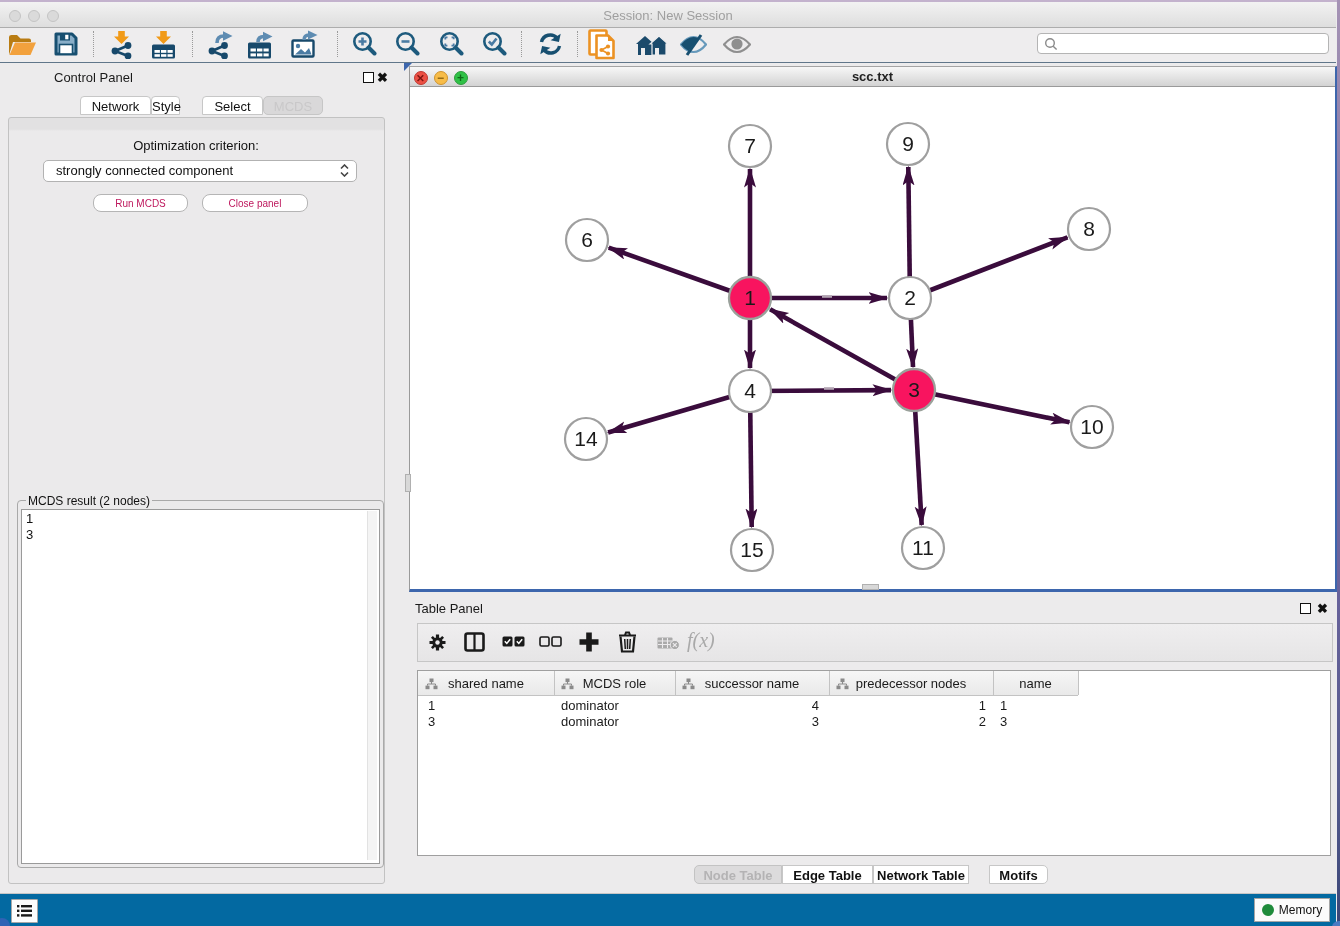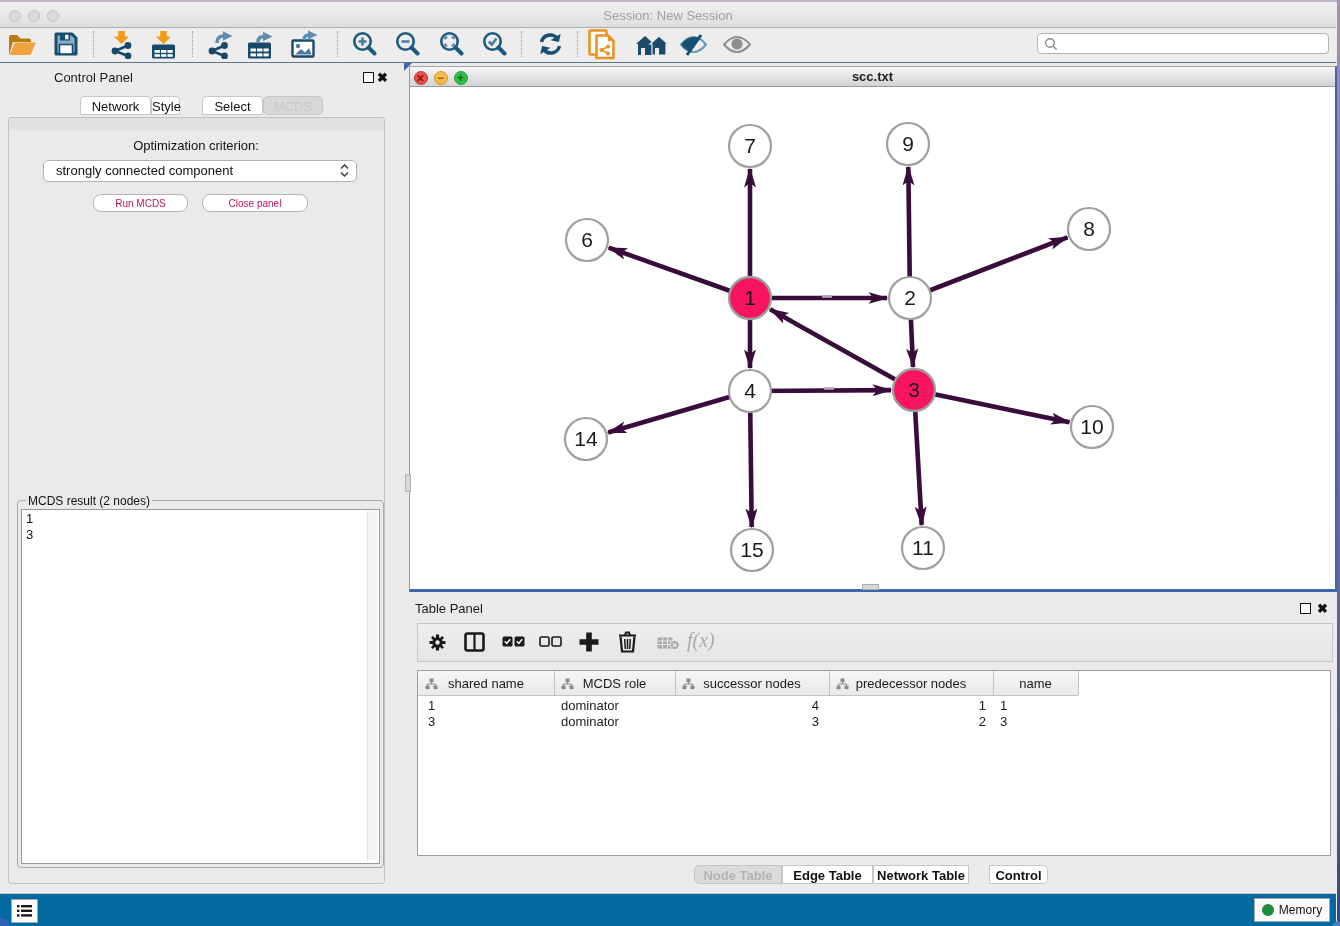--- a/index.html
+++ b/index.html
@@ -391,21 +391,21 @@
           </div>
         <div class="th" style="left:257px;width:154px;">
             <svg class="treei" width="13" height="12" viewBox="0 0 13 12">
               <g fill="#8a8a8a">
                 <rect x="4.5" y="0.5" width="4" height="3.6"></rect>
                 <rect x="0.5" y="7.6" width="4" height="3.6"></rect>
                 <rect x="8.5" y="7.6" width="4" height="3.6"></rect>
                 <path d="M6.5 4 V6 M2.5 7.6 V6 H10.5 V7.6" stroke="#8a8a8a" fill="none"></path>
               </g>
             </svg>
-            <span>successor nodes</span>
+            <span>successor name</span>
           </div>
         <div class="th" style="left:411px;width:164px;">
             <svg class="treei" width="13" height="12" viewBox="0 0 13 12">
               <g fill="#8a8a8a">
                 <rect x="4.5" y="0.5" width="4" height="3.6"></rect>
                 <rect x="0.5" y="7.6" width="4" height="3.6"></rect>
                 <rect x="8.5" y="7.6" width="4" height="3.6"></rect>
                 <path d="M6.5 4 V6 M2.5 7.6 V6 H10.5 V7.6" stroke="#8a8a8a" fill="none"></path>
               </g>
             </svg>
@@ -428,21 +428,21 @@
           <span style="left:257px;width:144px;text-align:right;">3</span>
           <span style="left:411px;width:157px;text-align:right;">2</span>
           <span style="left:582px;">3</span>
         </div>
     </div>
 
     <div class="abs" id="tptabs">
       <div class="btab seltab" style="left:0;width:88px;">Node Table</div>
       <div class="btab" style="left:88px;width:91px;">Edge Table</div>
       <div class="btab" style="left:179px;width:96px;">Network Table</div>
-      <div class="btab" style="left:295px;width:59px;">Control</div>
+      <div class="btab" style="left:295px;width:59px;">Motifs</div>
     </div>
   </div>
   <div class="abs" id="statusbar">
     <div style="position:absolute;left:11px;top:5px;width:25px;height:22px;background:#fdfdfd;border:1px solid #a8a8a8;border-radius:1px;">
       <svg style="position:absolute;left:5px;top:5px;" width="15" height="12" viewBox="0 0 15 12">
           <g fill="#1a1a1a">
             <rect y="0" width="2.4" height="2.4"></rect>
             <rect x="4" y="0" width="11" height="2.4"></rect>
             <rect y="4.6" width="2.4" height="2.4"></rect>
             <rect x="4" y="4.6" width="11" height="2.4"></rect>

